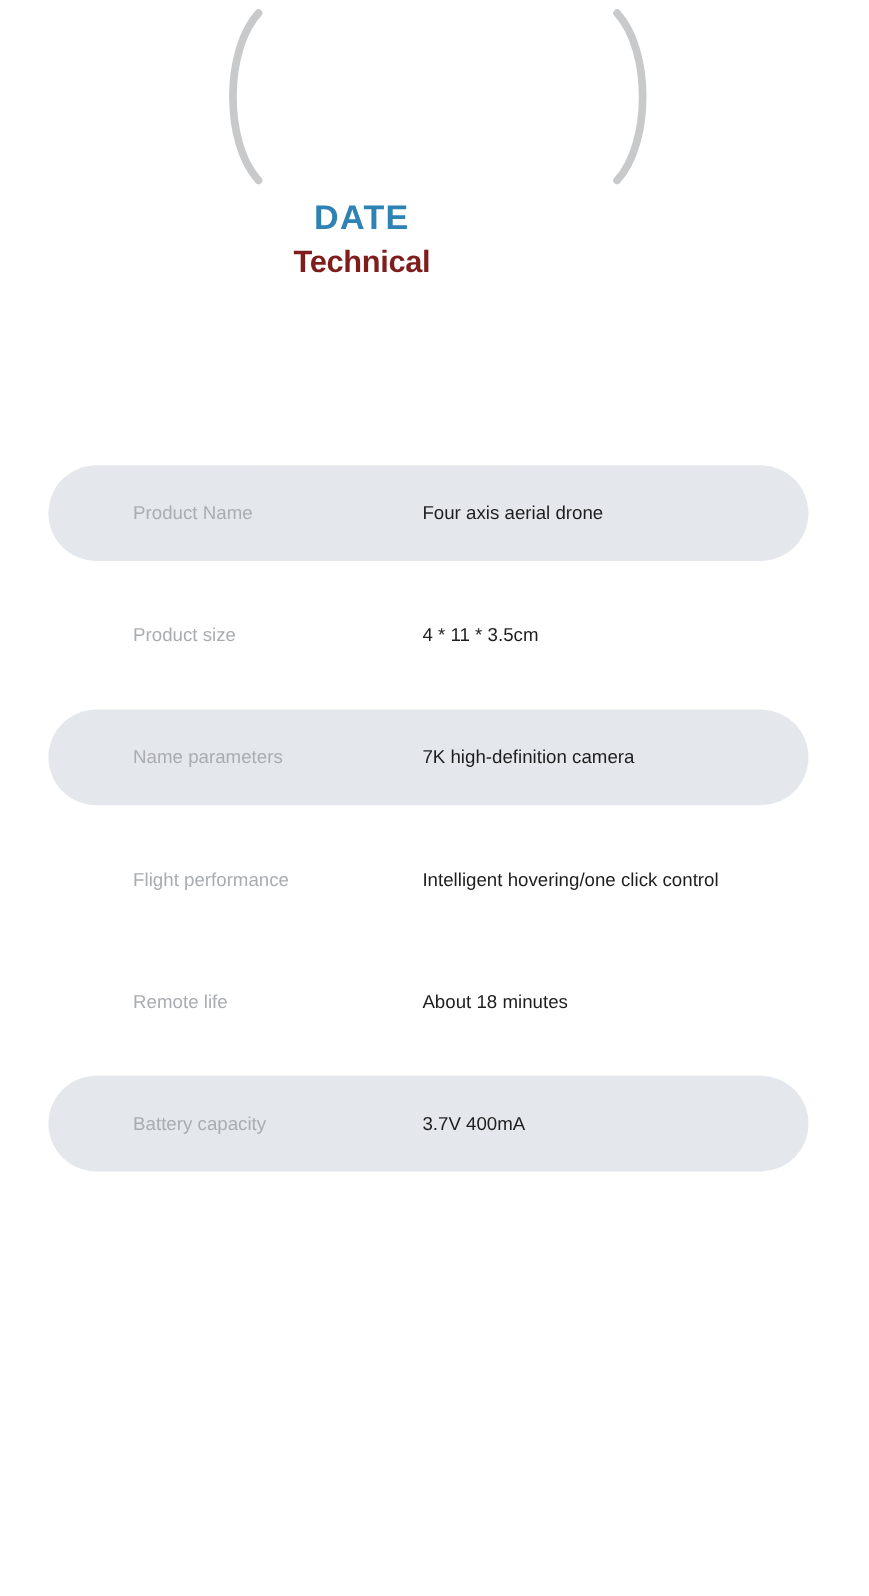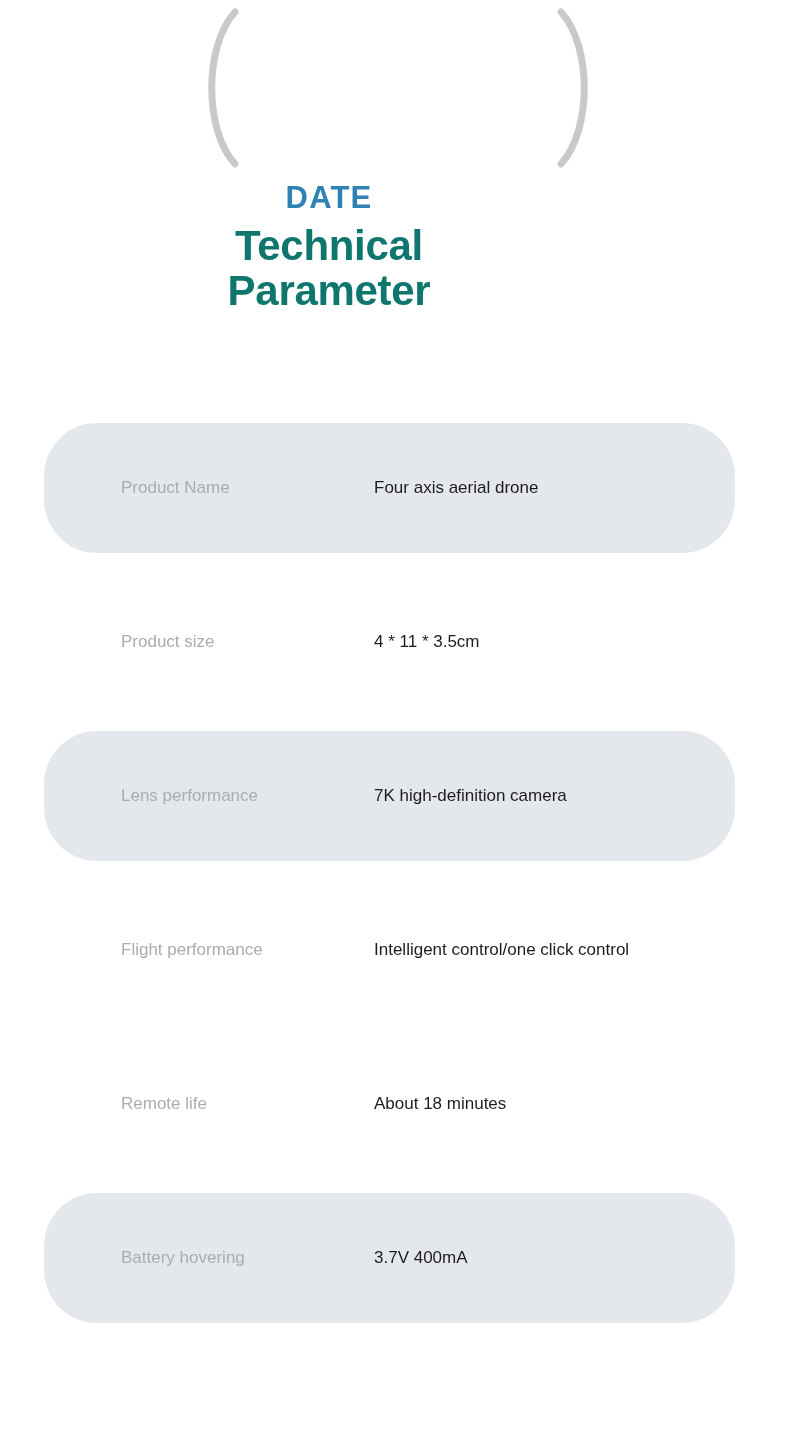--- a/index.html
+++ b/index.html
@@ -46,39 +46,39 @@
   .eyebrow {
     font-size: 31px;
     font-weight: bold;
     color: #2f83b4;
     letter-spacing: 1.2px;
     line-height: 1;
     margin: 0 0 10px 0;
     padding-top: 12px;
   }
   .title {
-    font-size: 42px;
+    font-size: 28px;
     font-weight: bold;
-    color: #0f766e;
+    color: #7f1d1d;
     line-height: 1.08;
     letter-spacing: -0.3px;
     margin: 0;
   }
   .title .line { display: block; }
 
   
   .spec-table {
     position: absolute;
     left: 0;
     top: 423px;
     width: 790px;
   }
   .spec-row {
     position: relative;
-    height: 130px;
+    height: 87px;
     margin: 0 0 24px 0;
     display: flex;
     align-items: center;
   }
   .spec-row.shaded {
     background: #e4e8ed;
     border-radius: 53px;
     margin-left: 44px;
     margin-right: 55px;
   }
@@ -90,21 +90,21 @@
   }
   .spec-label {
     position: absolute;
     left: 77px;
     font-size: 17px;
     color: #a9acb0;
     white-space: nowrap;
   }
   .spec-value {
     position: absolute;
-    left: 330px;
+    left: 340px;
     font-size: 17px;
     color: #1d1d1d;
     white-space: nowrap;
   }
 </style>
 </head>
 <body>
 
 <div class="header">
 
@@ -117,43 +117,42 @@
   <span class="bracket bracket-right">
     <svg width="60" height="160" viewBox="0 0 60 160" aria-hidden="true">
       <path d="M13 4 C 44 38, 44 122, 13 156" fill="none" stroke="#c8c9cb" stroke-width="7" stroke-linecap="round"></path>
     </svg>
   </span>
 
   <div class="header-inner">
     <div class="eyebrow">DATE</div>
     <div class="title">
       <span class="line">Technical</span>
-      <span class="line">Parameter</span>
     </div>
   </div>
 </div>
 
 <div class="spec-table">
     <div class="spec-row shaded">
       <span class="spec-label">Product Name</span>
       <span class="spec-value">Four axis aerial drone</span>
     </div>
     <div class="spec-row plain">
       <span class="spec-label">Product size</span>
       <span class="spec-value">4 * 11 * 3.5cm</span>
     </div>
     <div class="spec-row shaded">
-      <span class="spec-label">Lens performance</span>
+      <span class="spec-label">Name parameters</span>
       <span class="spec-value">7K high-definition camera</span>
     </div>
     <div class="spec-row plain">
       <span class="spec-label">Flight performance</span>
-      <span class="spec-value">Intelligent control/one click control</span>
+      <span class="spec-value">Intelligent hovering/one click control</span>
     </div>
     <div class="spec-row plain">
       <span class="spec-label">Remote life</span>
       <span class="spec-value">About 18 minutes</span>
     </div>
     <div class="spec-row shaded">
-      <span class="spec-label">Battery hovering</span>
+      <span class="spec-label">Battery capacity</span>
       <span class="spec-value">3.7V 400mA</span>
     </div>
   </div>
 
 </body></html>

